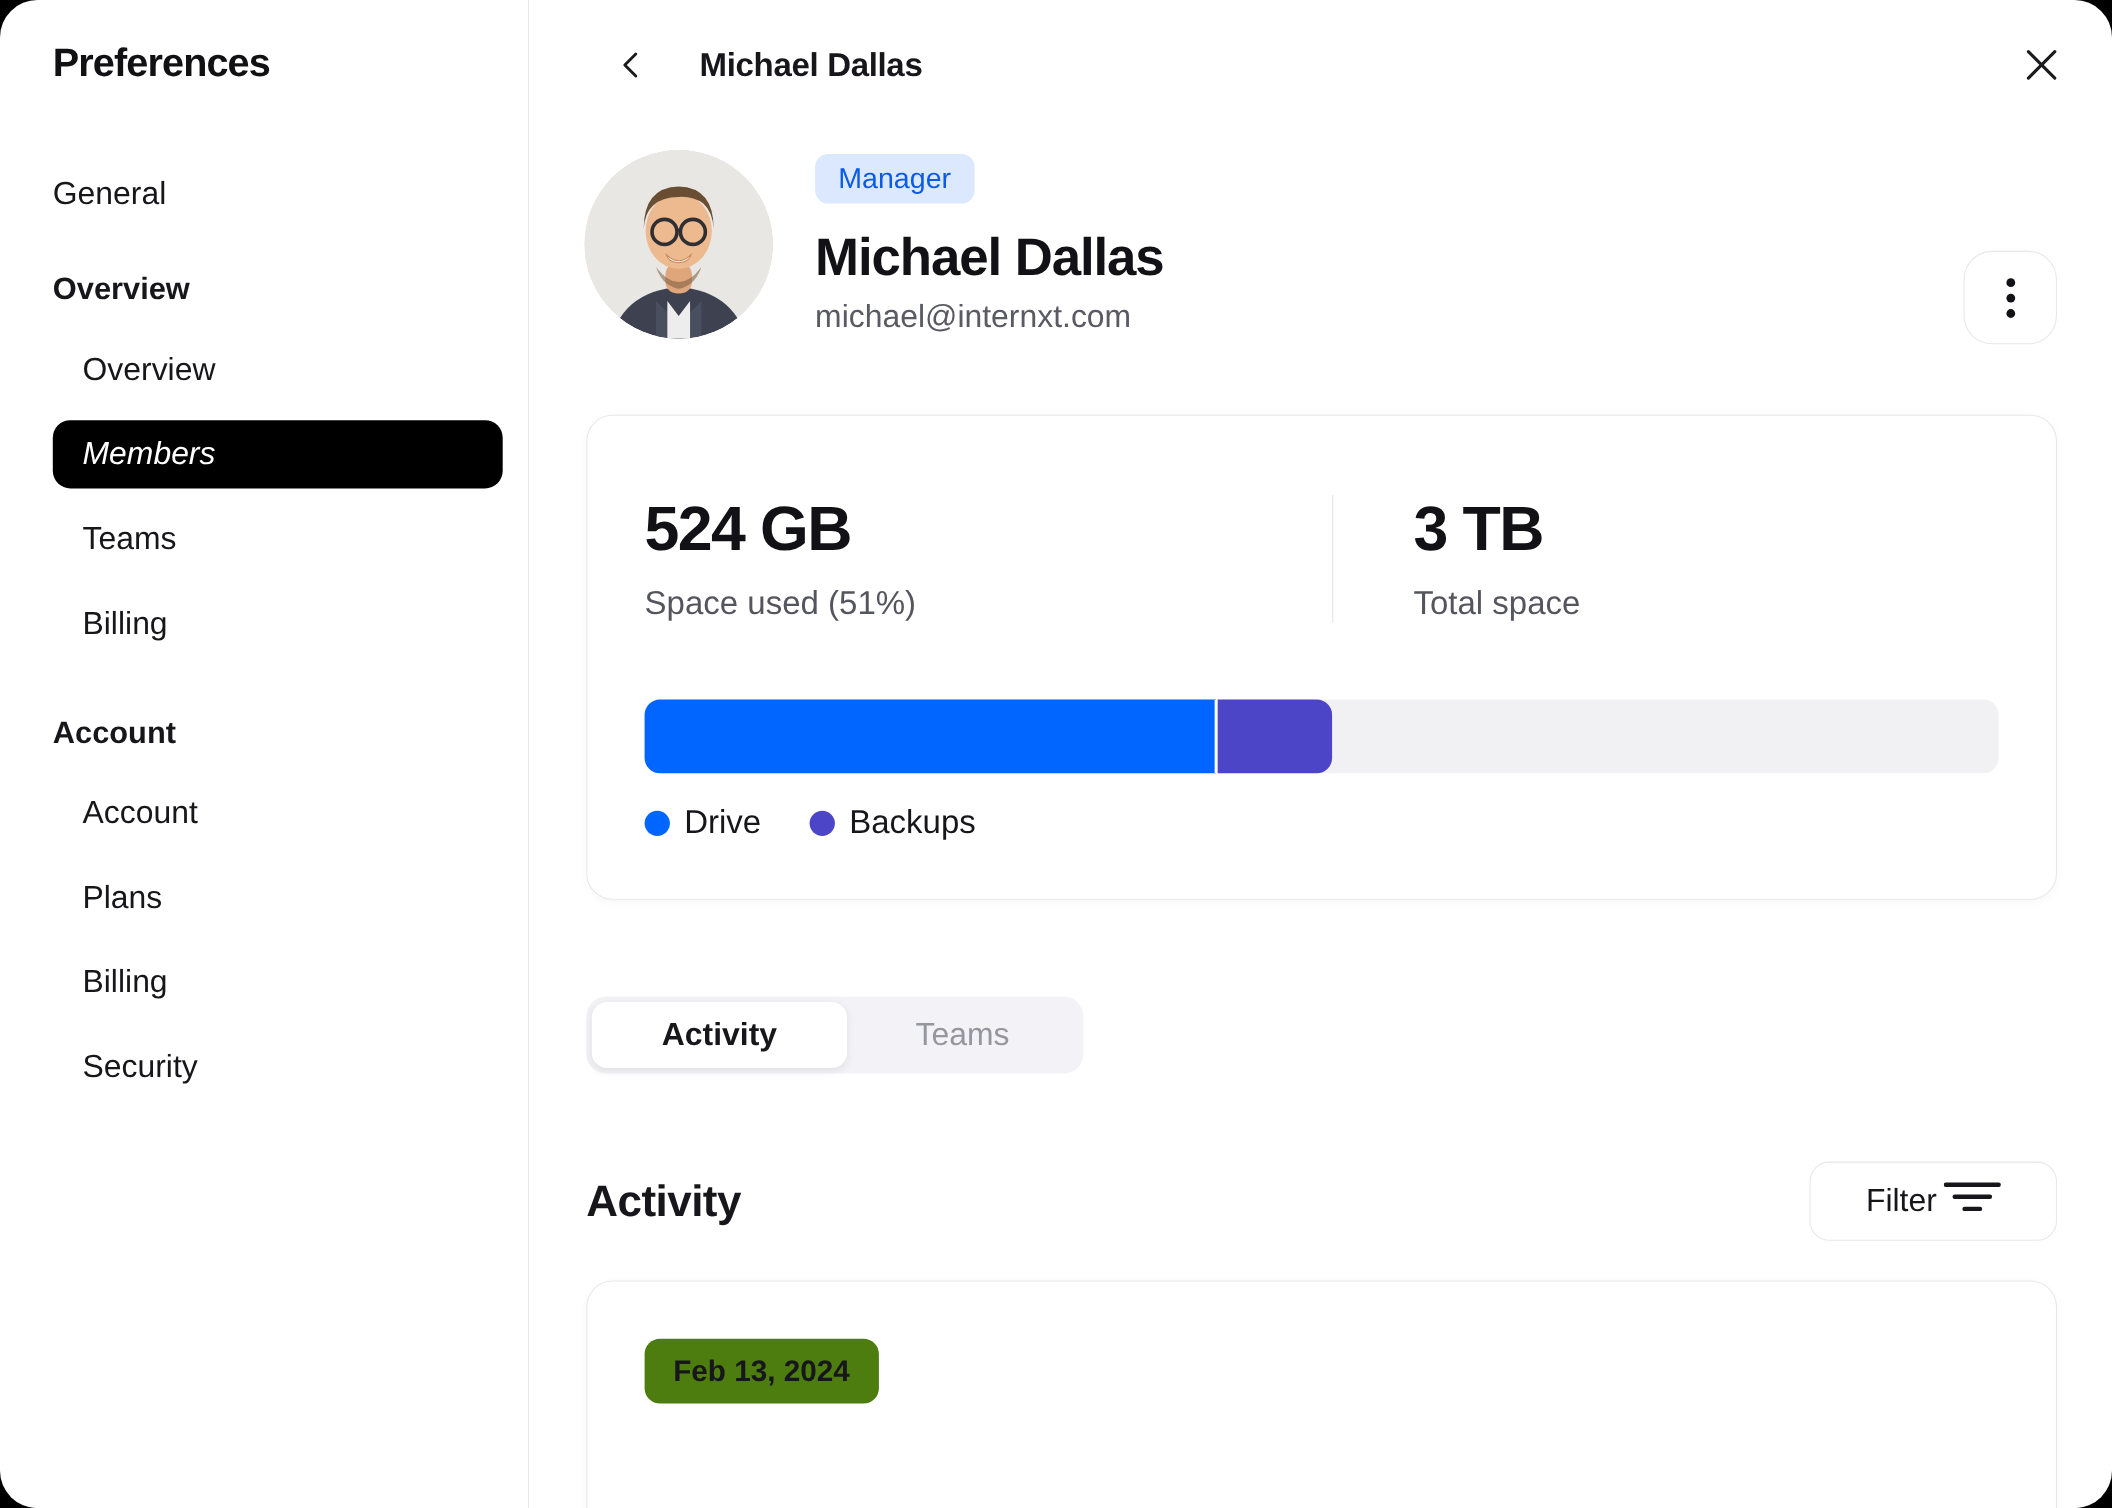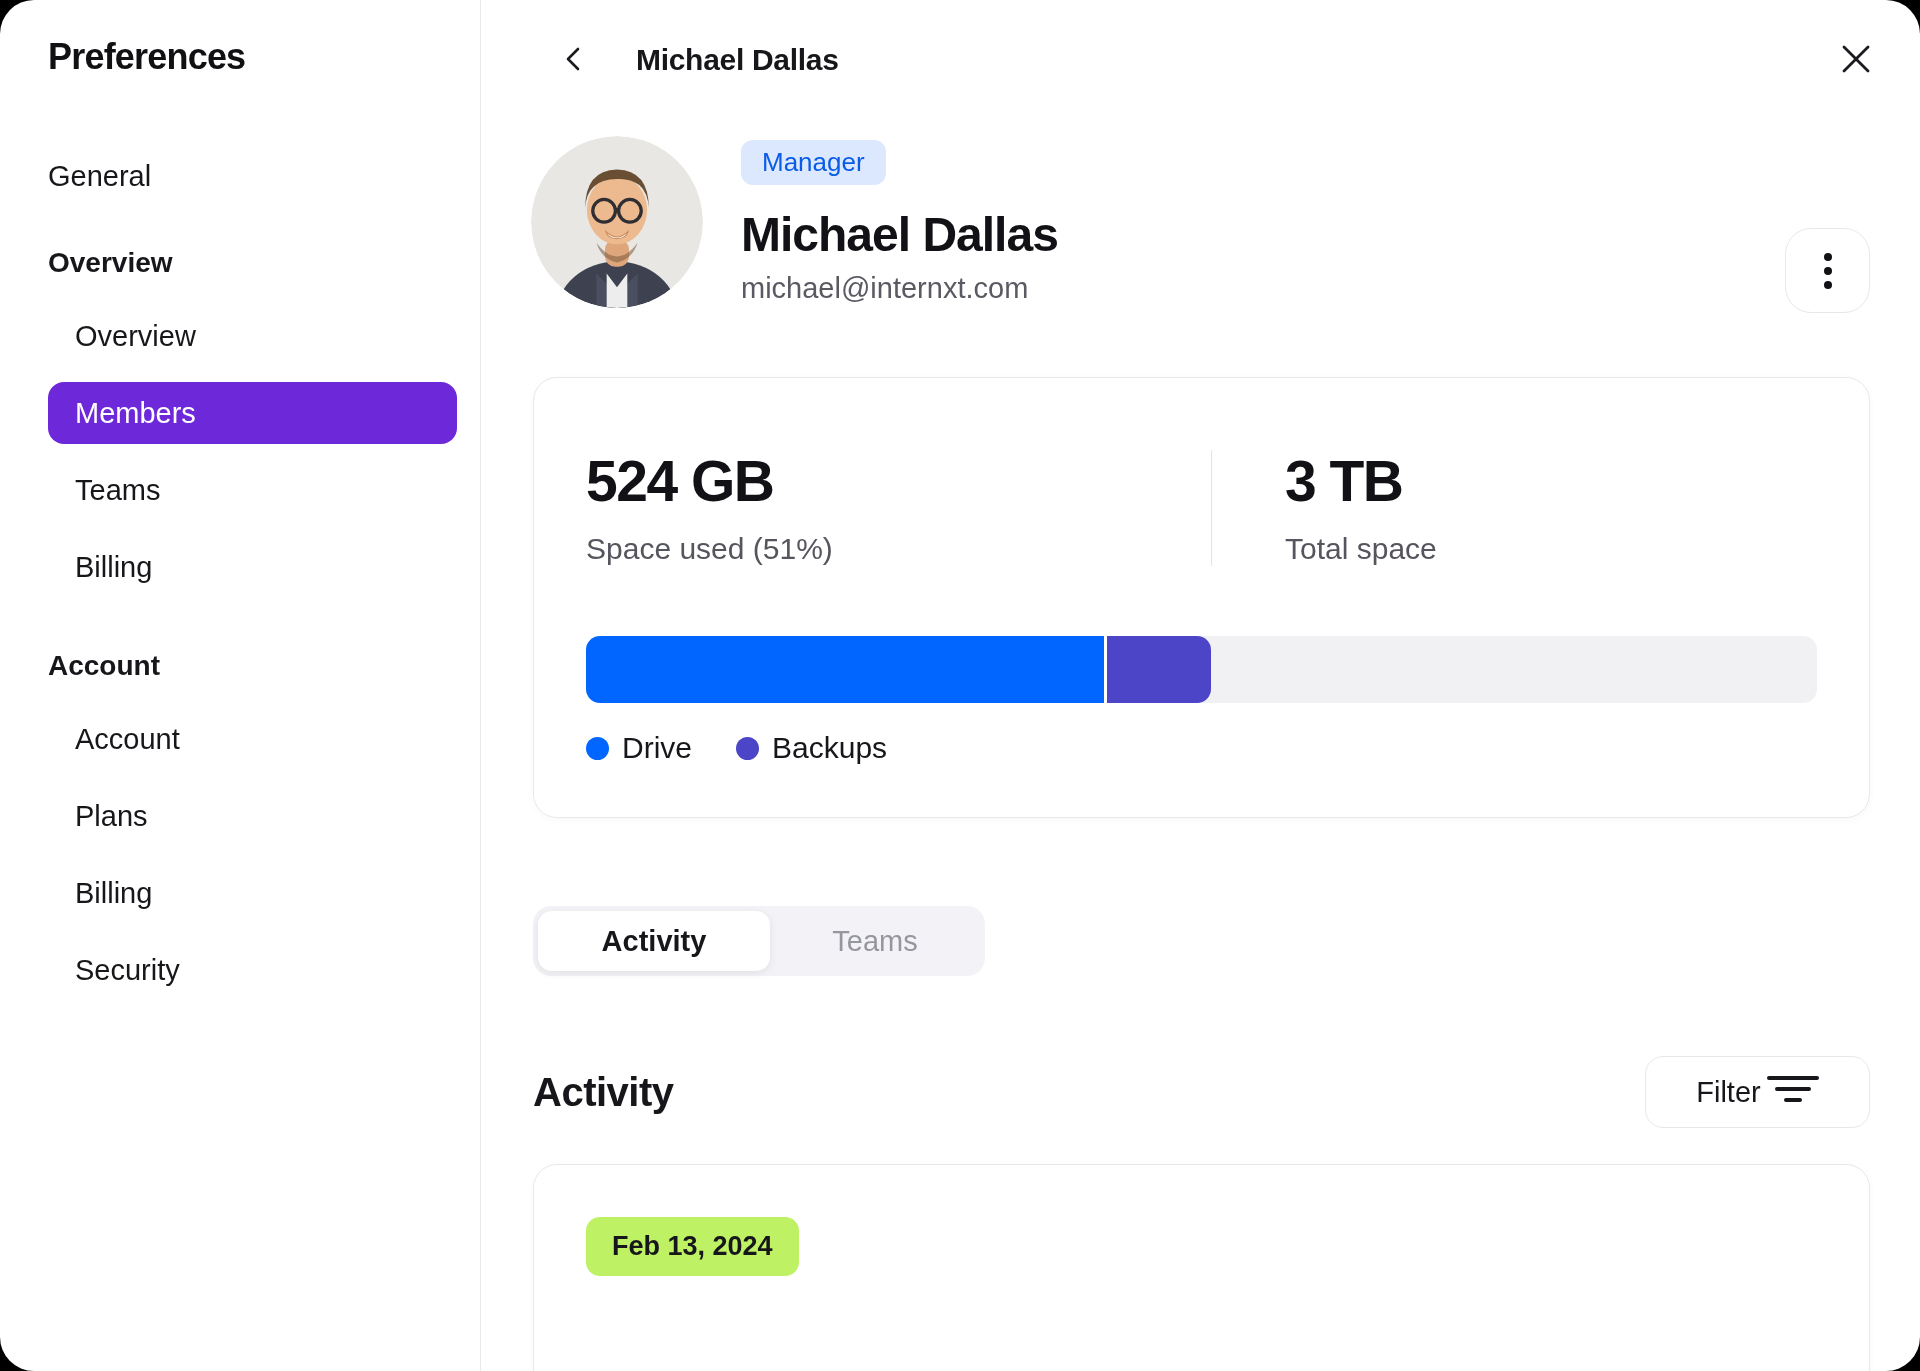--- a/index.html
+++ b/index.html
@@ -8,21 +8,21 @@
   .window { width:1920px; height:1371px; background:#fff; border-radius:34px;
     overflow:hidden; display:flex; }
 
   
   .sidebar { width:481px; flex-shrink:0; border-right:1px solid #E9E9EC; padding-top:36px; }
   .sidebar-title { margin-left:48px; font-size:36px; font-weight:700; letter-spacing:-0.8px; color:#111114; }
   .nav { margin-top:67px; }
   .nav-item { height:62px; display:flex; align-items:center; margin:0 23px 15px 48px;
     border-radius:16px; font-size:29px; color:#17171B; cursor:pointer; }
   .nav-item.sub { padding-left:27px; }
-  .nav-item.active { background:#6d28d9; color:#fff; }
+  .nav-item.active { background:#000000; color:#fff;font-style:italic; }
   .nav-label { margin:40px 0 26px 48px; font-size:28px; font-weight:700; color:#17171B; }
   .nav-label.second { margin-top:52px; }
 
   
   .main { flex:1; position:relative; }
   .main-header { height:120px; display:flex; align-items:center; padding:0 47px 0 78px; }
   .icon-btn { background:none; border:none; cursor:pointer; display:flex; align-items:center; padding:0; }
   .header-title { margin-left:47px; font-size:30px; font-weight:700; letter-spacing:-0.3px; }
   .close-btn { margin-left:auto; }
 
@@ -63,21 +63,21 @@
     box-shadow:0 2px 8px rgba(0,0,0,0.08); }
   .tab.rest { flex:1; }
 
   
   .activity-header { display:flex; align-items:center; justify-content:space-between; margin:80px 50px 0 52px; height:72px; }
   .activity-title { font-size:40px; font-weight:700; letter-spacing:-0.5px; }
   .filter-btn { width:225px; height:72px; background:#fff; border:1.5px solid #E8E8EC; border-radius:18px;
     display:flex; align-items:center; justify-content:center; gap:6px; font-size:29px; color:#17171B; cursor:pointer; }
   .activity-card { margin:36px 50px 0 52px; border:1.5px solid #E8E8EC; border-radius:24px;
     padding:52px; height:330px; box-shadow:0 2px 8px rgba(0,0,0,0.03); }
-  .date-chip { display:inline-block; background:#bef264; border-radius:14px; padding:14px 26px;
+  .date-chip { display:inline-block; background:#4d7c0f; border-radius:14px; padding:14px 26px;
     font-size:27px; font-weight:700; color:#17171B; }
   .empty-text { margin-top:33px; font-size:31px; color:#A8A8B0; }
 </style>
 </head>
 <body>
 
 <div class="window">
 
   <aside class="sidebar">
     <div class="sidebar-title">Preferences</div>

